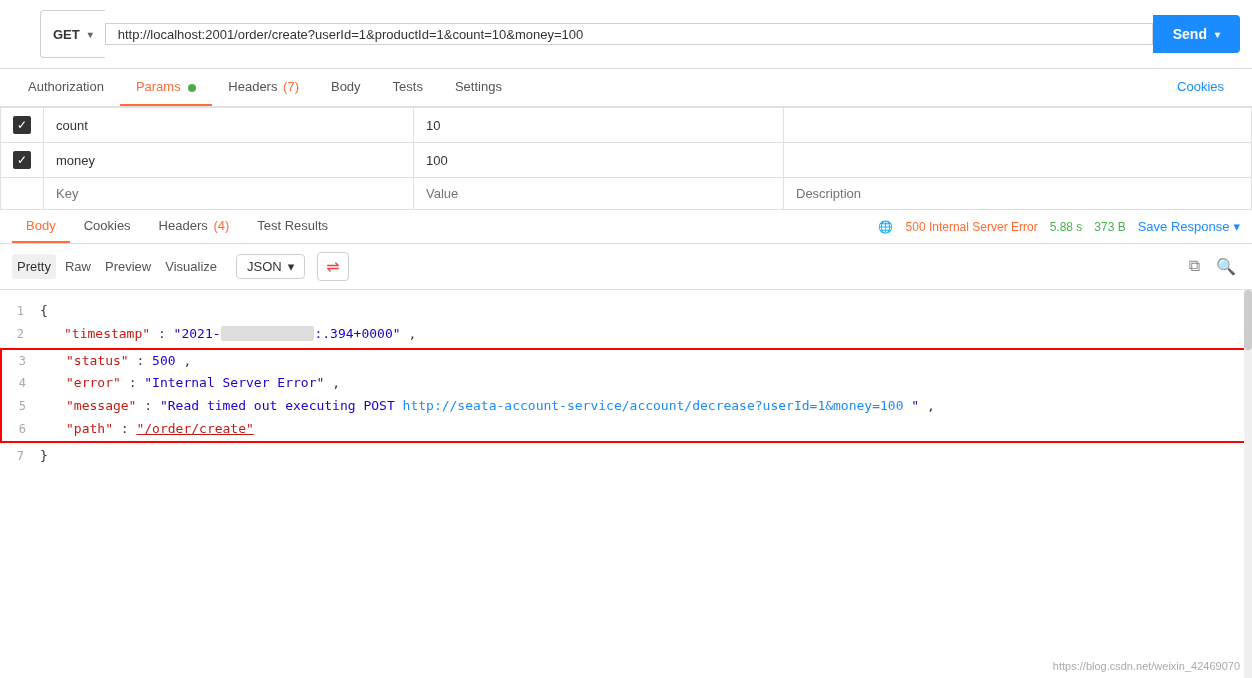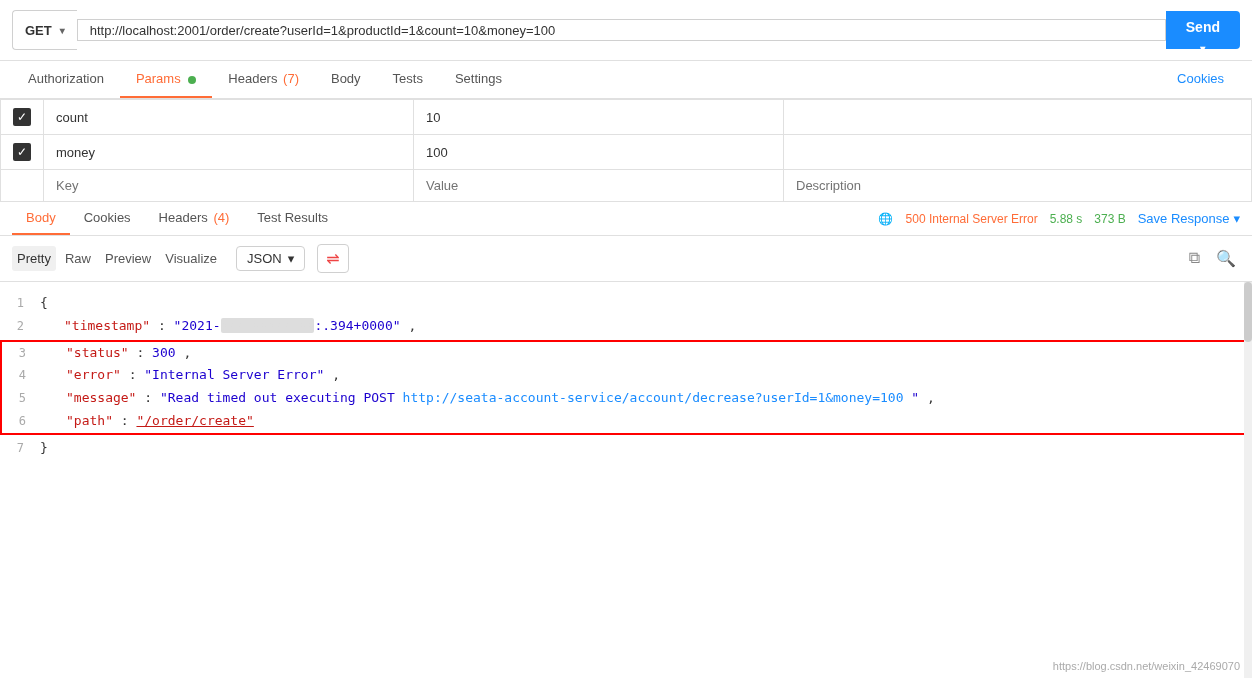--- a/index.html
+++ b/index.html
@@ -24,21 +24,22 @@
       border: 1px solid #d0d0d0;
       border-right: none;
       border-radius: 4px 0 0 4px;
       padding: 8px 12px;
       font-size: 13px;
       font-weight: 600;
       color: #333;
       background: #fff;
       cursor: pointer;
       gap: 8px;
-      height: 40px;
+      height: 48px;
+      margin-left: 28px;
     }
     .method-select .chevron {
       color: #666;
       font-size: 10px;
     }
     .url-input {
       flex: 1;
       border: 1px solid #d0d0d0;
       border-radius: 0;
       padding: 8px 12px;
@@ -53,21 +54,20 @@
       background: #1a8cff;
       color: white;
       border: none;
       border-radius: 0 4px 4px 0;
       padding: 8px 20px;
       font-size: 14px;
       font-weight: 600;
       cursor: pointer;
       height: 38px;
       gap: 8px;
-      flex-direction: column;
     }
     .send-btn .chevron {
       font-size: 10px;
     }
 
     
     .tabs-row {
       display: flex;
       align-items: center;
       border-bottom: 1px solid #e0e0e0;
@@ -447,21 +447,21 @@
         </span>
       </div>
 
       <div style="border: 2px solid red; margin: 2px 0 2px 0;">
 
         <div class="json-line">
           <span class="line-num">3</span>
           <span style="padding-left:24px;">
             <span class="json-key">"status"</span>
             <span class="json-plain">: </span>
-            <span class="json-number">300</span>
+            <span class="json-number">500</span>
             <span class="json-plain">,</span>
           </span>
         </div>
 
         <div class="json-line">
           <span class="line-num">4</span>
           <span style="padding-left:24px;">
             <span class="json-key">"error"</span>
             <span class="json-plain">: </span>
             <span class="json-string">"Internal Server Error"</span>

